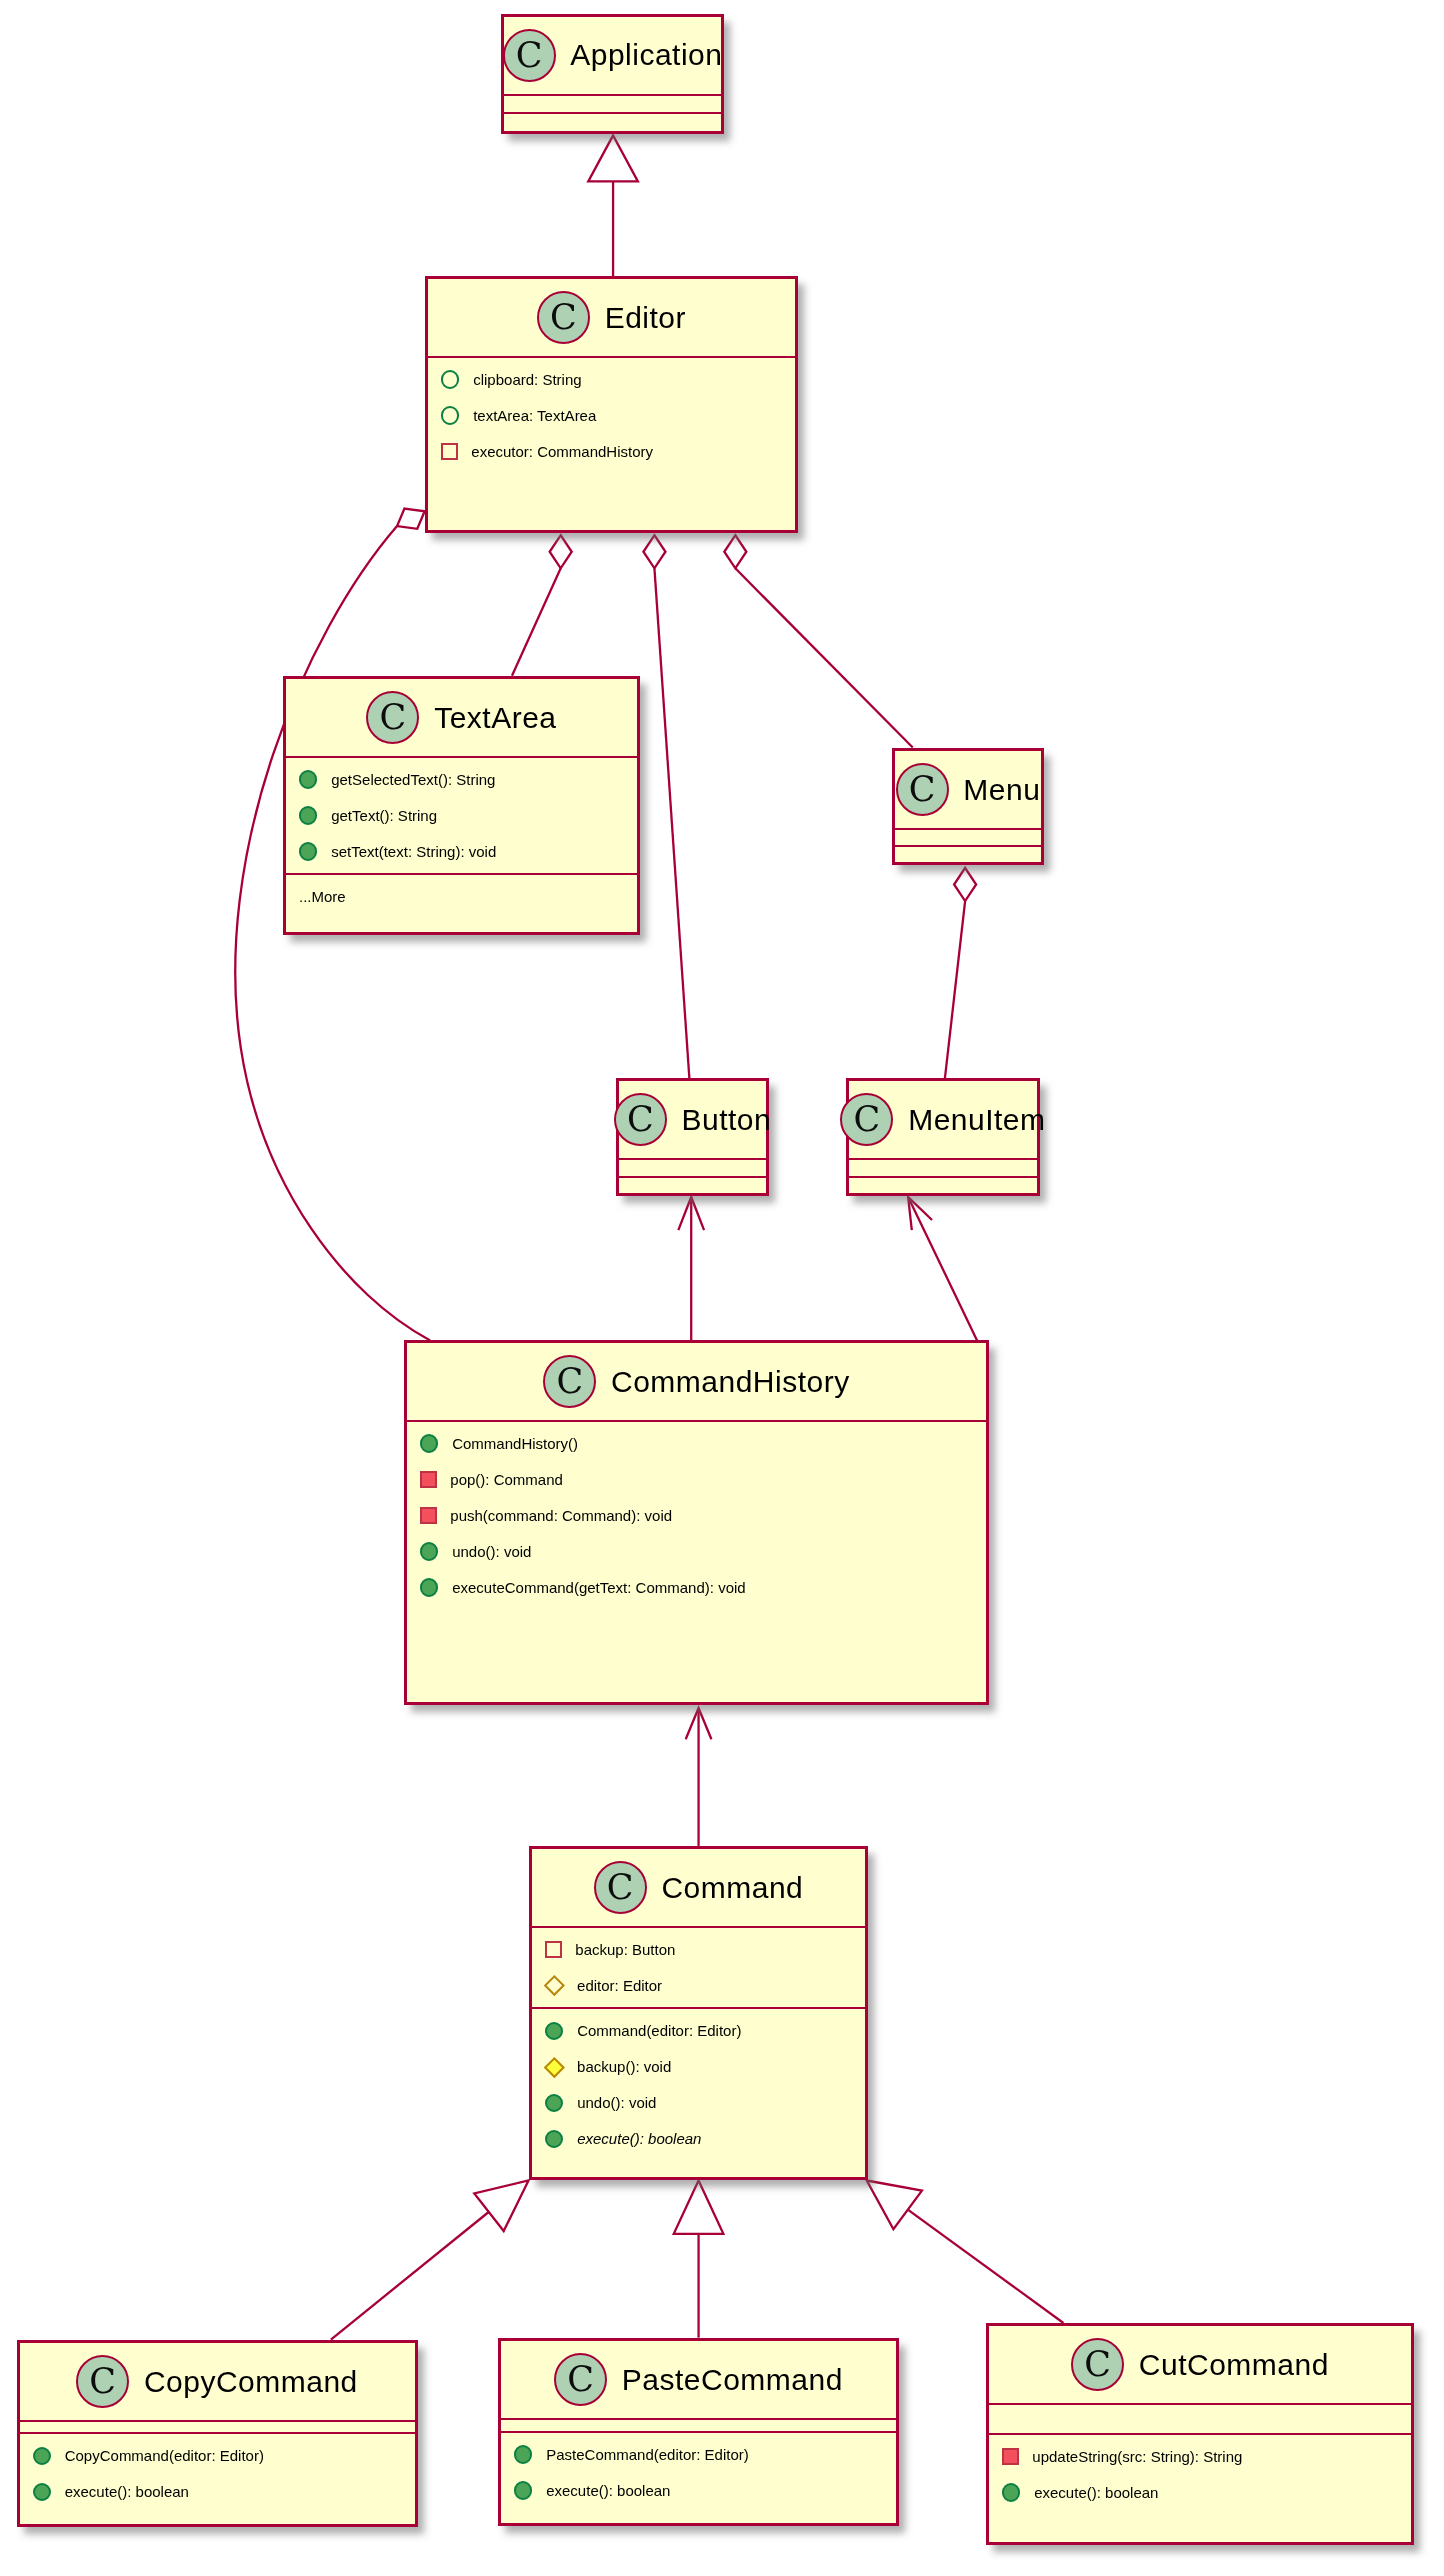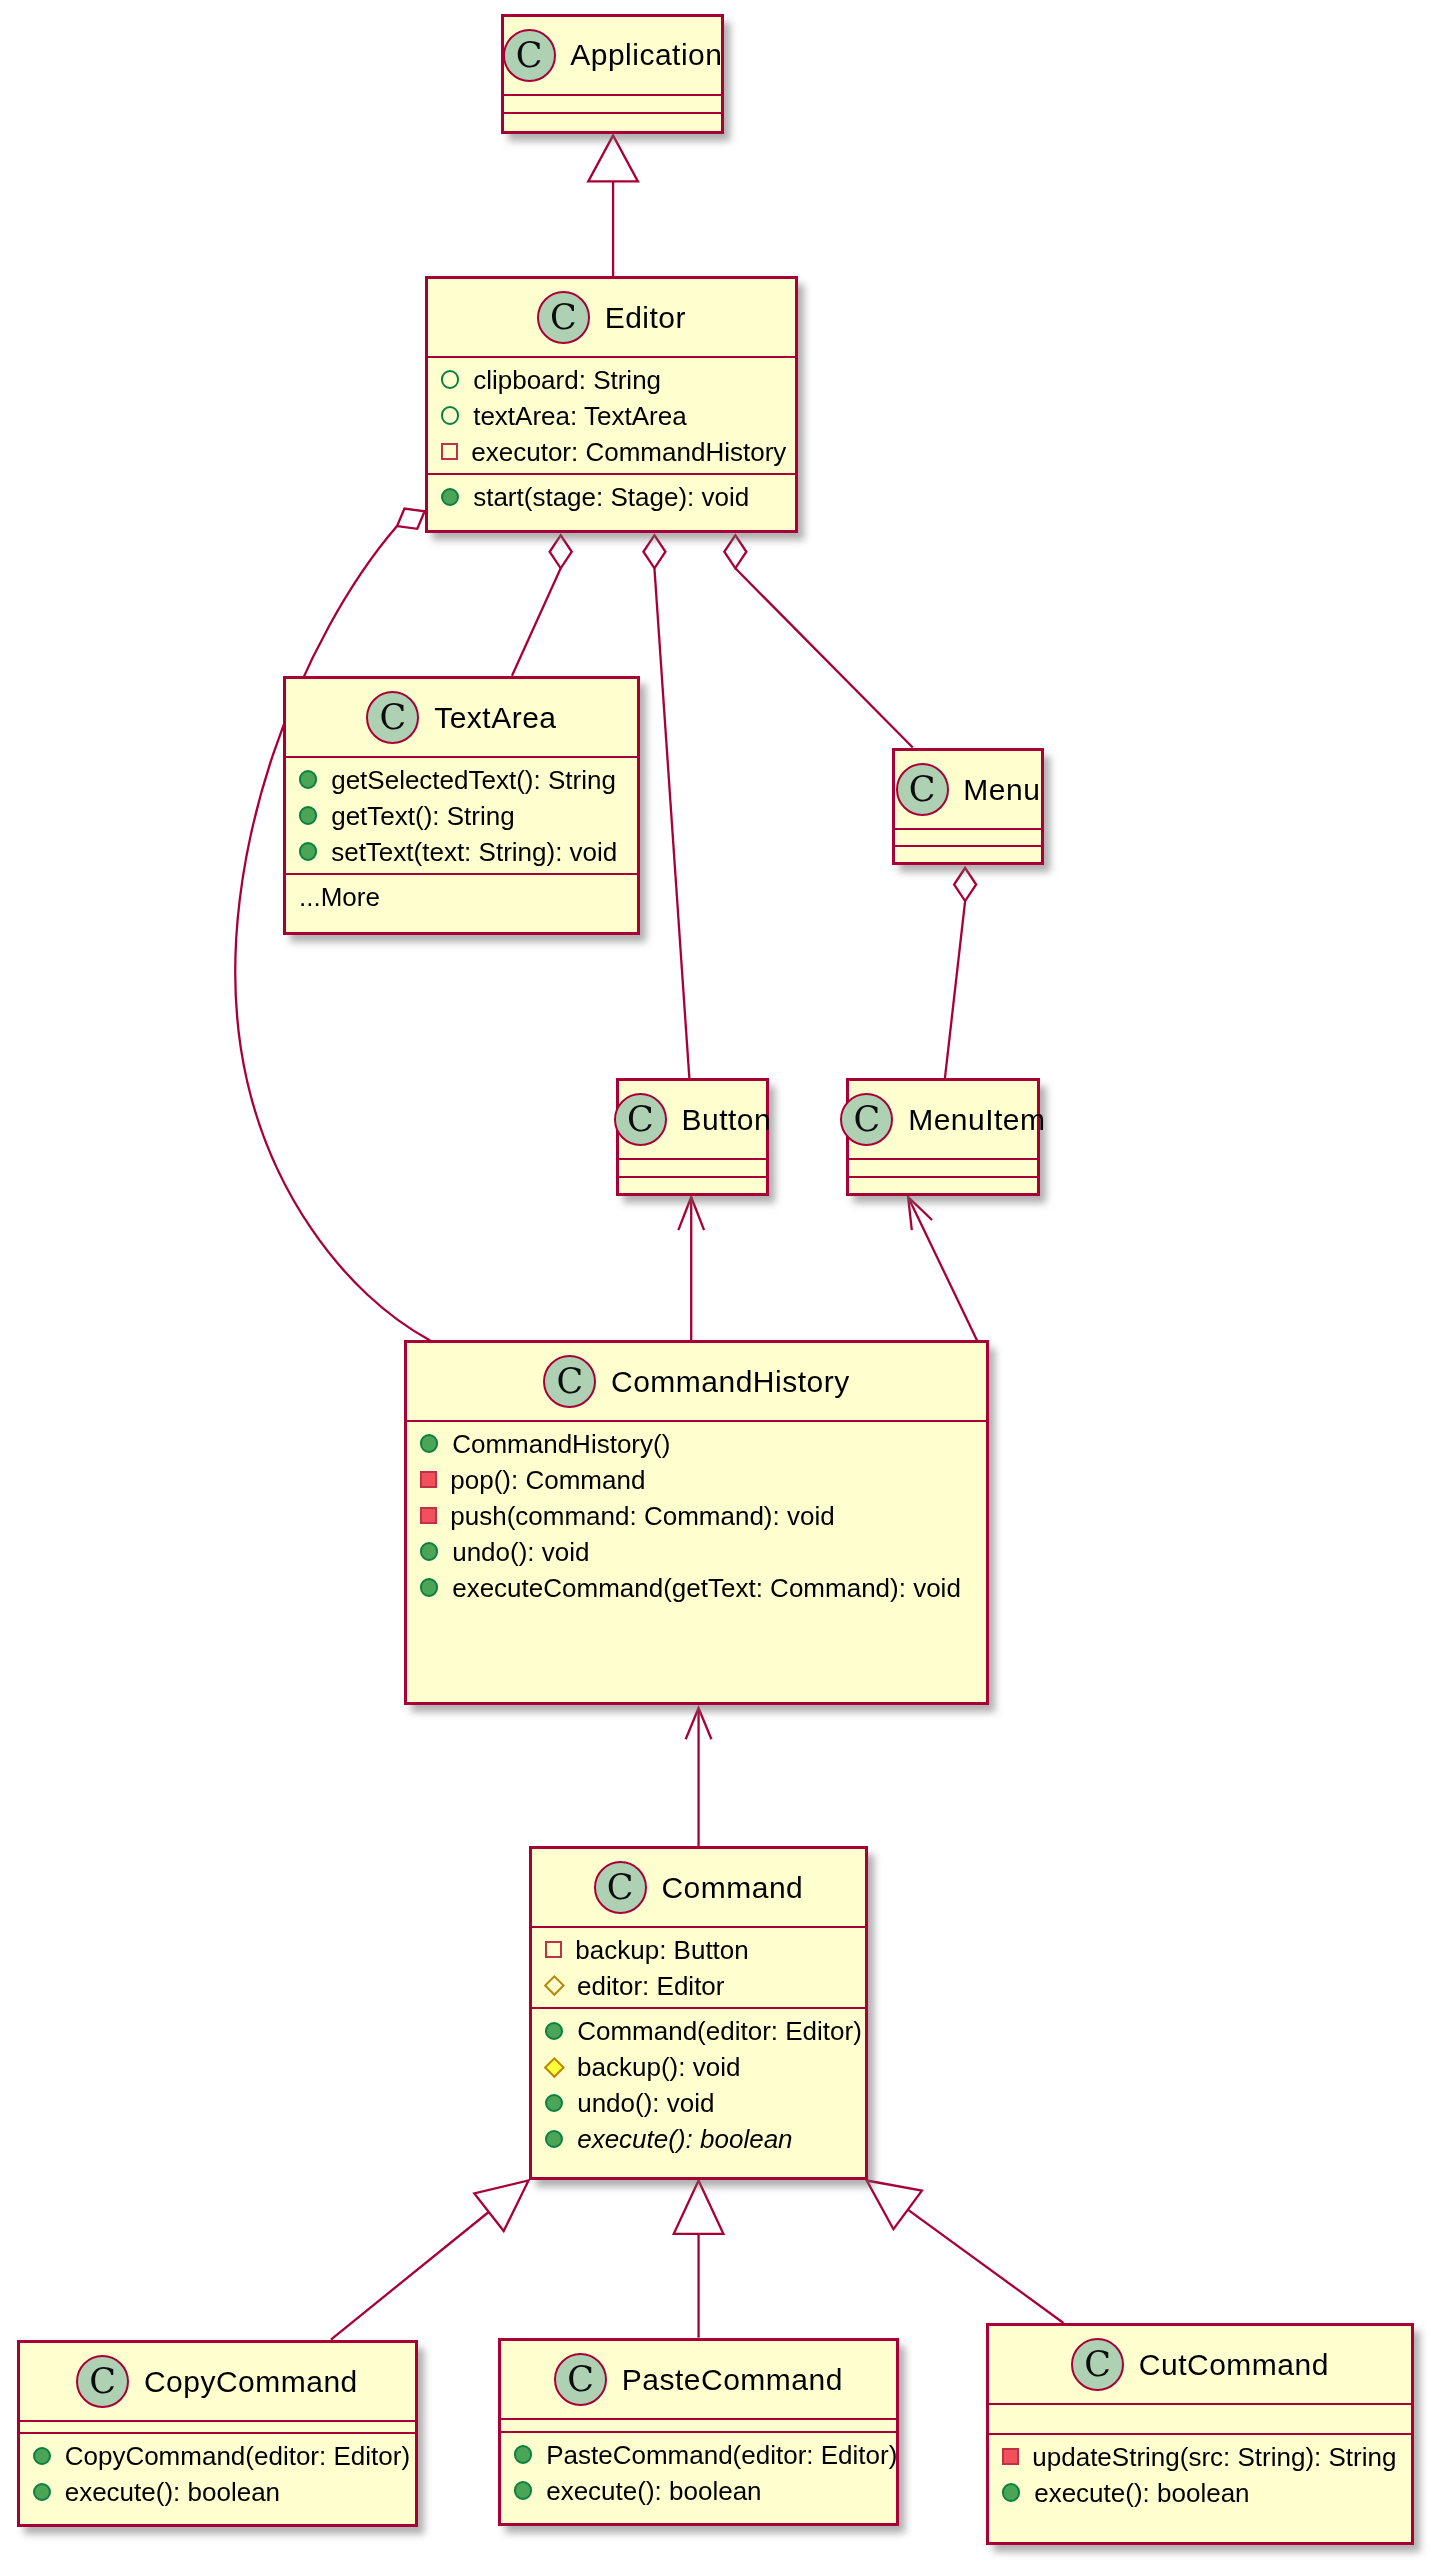--- a/index.html
+++ b/index.html
@@ -14,21 +14,21 @@
   .title{flex:0 0 77px;display:flex;align-items:center;justify-content:center;gap:14.7px;}
   .ccircle{width:53px;height:53px;border-radius:50%;background:#ADD1B2;border:2.8px solid #A80036;
            display:flex;align-items:center;justify-content:center;flex:0 0 auto;}
   .cletter{font-family:"DejaVu Serif", serif;font-size:35px;color:#0d0d0d;line-height:1;}
   .cname{font-size:30px;color:#000;letter-spacing:0.5px;white-space:nowrap;}
   .compartment{border-top:2.3px solid #A80036;padding:3.7px 0;}
   .compartment:last-child{flex:1 1 auto;}
   .compartment.empty{min-height:11px;flex:1 1 auto;padding:0;}
   .member{display:flex;align-items:center;gap:13.8px;padding-left:13px;line-height:36px;
           white-space:nowrap;}
-  .mtext{font-size:26px;color:#000;}
+  .mtext{font-size:15px;color:#000;}
   .mtext.italic{font-style:italic;}
   .ic{flex:0 0 auto;display:inline-block;}
   .ic.public-field{width:18.4px;height:18.4px;border-radius:50%;border:2.8px solid #0B8043;background:transparent;}
   .ic.public-method{width:18.4px;height:18.4px;border-radius:50%;border:2.8px solid #0B8043;background:#4CA456;}
   .ic.private-field{width:16.5px;height:16.5px;border:2.8px solid #BE3246;background:transparent;}
   .ic.private-method{width:16.5px;height:16.5px;border:2.8px solid #BE3246;background:#F2505C;}
   .ic.protected-field{width:14.7px;height:14.7px;border:2.8px solid #B8860B;background:transparent;transform:rotate(45deg);margin:0 1.8px;}
   .ic.protected-method{width:14.7px;height:14.7px;border:2.8px solid #B8860B;background:#FFFF3A;transform:rotate(45deg);margin:0 1.8px;}
 
   #box-application{left:501px;top:13.8px;width:223px;height:120px;}
@@ -136,26 +136,20 @@
         </div>
         <div class="member">
           <span class="ic public-field"></span>
           <span class="mtext">textArea: TextArea</span>
         </div>
         <div class="member">
           <span class="ic private-field"></span>
           <span class="mtext">executor: CommandHistory</span>
         </div>
       </div>
-    <div class="compartment">
-        <div class="member">
-          <span class="ic public-method"></span>
-          <span class="mtext">start(stage: Stage): void</span>
-        </div>
-      </div>
   </div>
 
   <div class="uml-class" id="box-textarea">
     <div class="title">
       <span class="ccircle">
           <span class="cletter">C</span>
         </span>
       <span class="cname">TextArea</span>
     </div>
     <div class="compartment">

